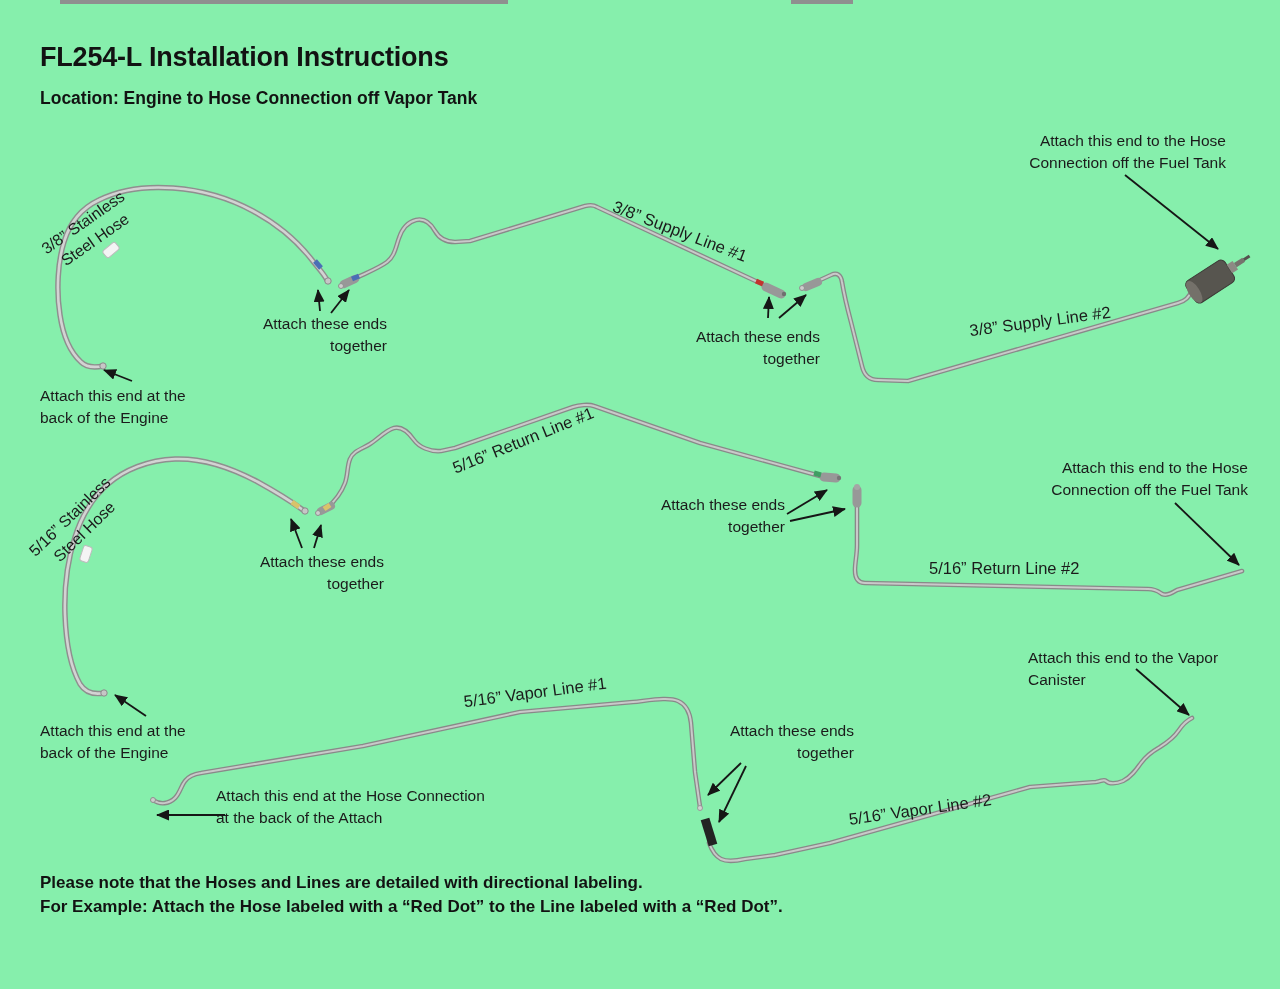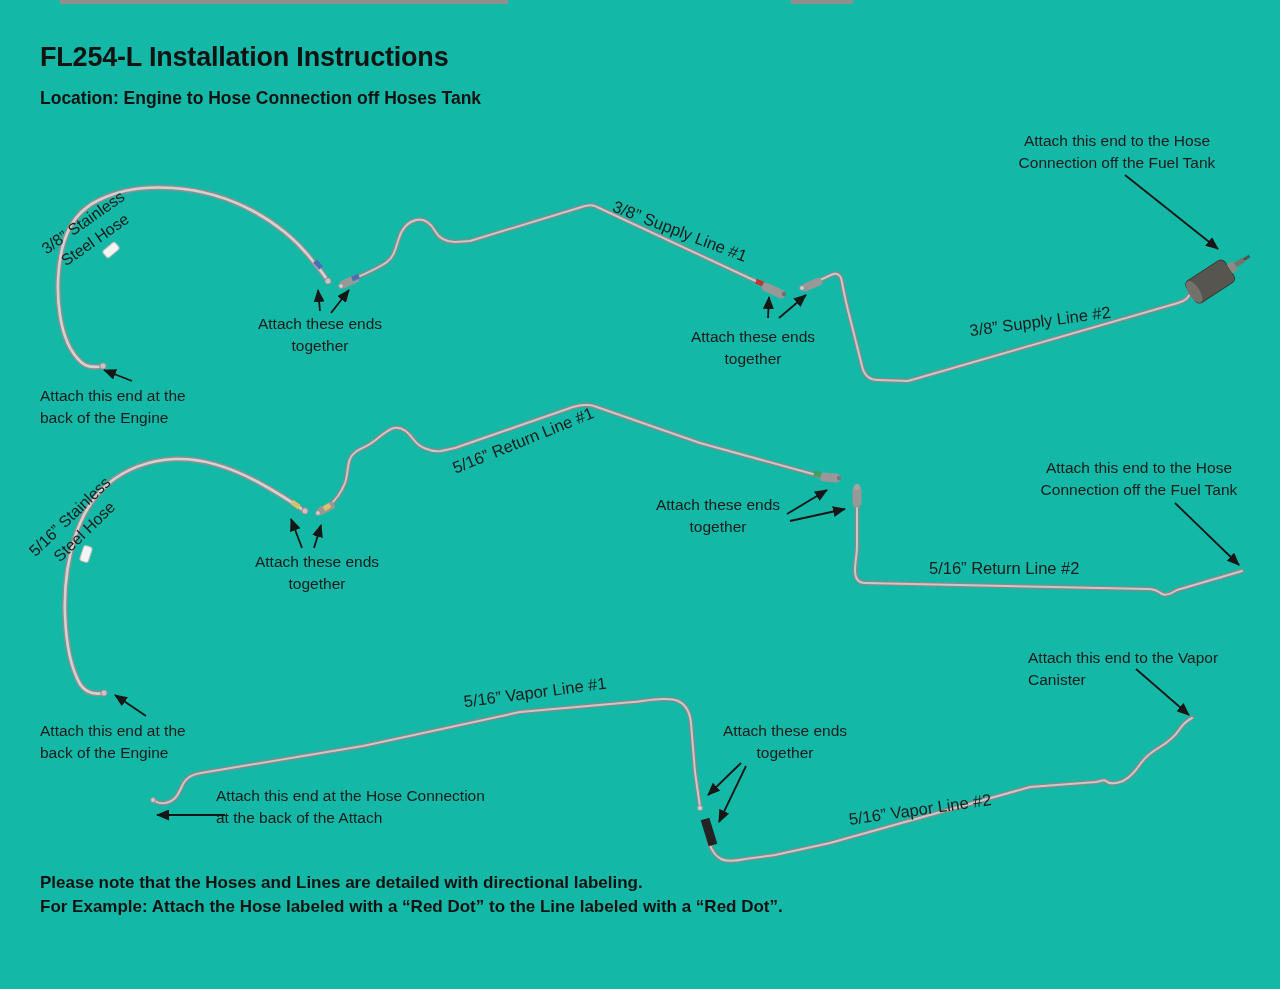--- a/index.html
+++ b/index.html
@@ -1,24 +1,24 @@
 <!DOCTYPE html>
 <html><head>
 <meta charset="utf-8">
 <style>
   html,body{margin:0;padding:0;background:#ffffff;}
-  #page{position:relative;width:1280px;height:989px;background:#14b8a6;overflow:hidden;
+  #page{position:relative;width:1280px;height:989px;background:#86efac;overflow:hidden;
         font-family:"Liberation Sans","DejaVu Sans",sans-serif;color:#1a1a1a;}
   .abs{position:absolute;}
   .bar{position:absolute;top:0;height:4px;background:#8f8f8f;}
   #t-title{left:40px;top:42px;font-size:27px;font-weight:700;color:#121212;letter-spacing:-0.2px;}
   #t-location{left:40px;top:88px;font-size:17.5px;font-weight:700;color:#121212;}
   #t-intro{left:40px;top:143px;font-size:19px;font-weight:700;color:#121212;}
   .ann{position:absolute;font-size:15.5px;line-height:21.5px;color:#1b1b1b;}
-  .center{text-align:center;}
+  .center{text-align:right;}
   .lbl{position:absolute;font-size:16.5px;line-height:20px;color:#1b1b1b;white-space:nowrap;text-align:center;}
   .lbl2{position:absolute;font-size:16px;line-height:21px;color:#1b1b1b;text-align:center;}
   .note{position:absolute;left:40px;font-size:17px;font-weight:700;color:#121212;}
   svg{position:absolute;left:0;top:0;}
   .hose-under{fill:none;stroke:#8f8f8f;stroke-width:5.5;stroke-linecap:round;stroke-linejoin:round;}
   .hose-over{fill:none;stroke:#d3d3d3;stroke-width:2.6;stroke-linecap:round;stroke-linejoin:round;}
   .tube-under{fill:none;stroke:#898989;stroke-width:4.6;stroke-linecap:round;stroke-linejoin:round;}
   .tube-over{fill:none;stroke:#c9c9c9;stroke-width:2;stroke-linecap:round;stroke-linejoin:round;}
   .arrow-line{stroke:#161616;stroke-width:1.8;marker-end:url(#arw);}
   .fit{stroke:#989898;stroke-linecap:round;}
@@ -26,21 +26,21 @@
 </style>
 </head>
 <body>
 
 <div id="page">
 
   <div class="bar" style="left:60px;width:448px;"></div>
   <div class="bar" style="left:791px;width:62px;"></div>
 
   <div id="t-title" class="abs">FL254-L Installation Instructions</div>
-  <div id="t-location" class="abs">Location: Engine to Hose Connection off Hoses Tank</div>
+  <div id="t-location" class="abs">Location: Engine to Hose Connection off Vapor Tank</div>
 
   <svg width="1280" height="989" viewBox="0 0 1280 989">
     <defs>
       <marker id="arw" viewBox="0 0 13 11" refX="12" refY="5.5" markerWidth="13" markerHeight="11" orient="auto" markerUnits="userSpaceOnUse">
         <path d="M0,0 L13,5.5 L0,11 Z" fill="#161616"></path>
       </marker>
       <path id="hose1" d="M103,366 C93,368 86,367 81,362 C70,352 63,335 60,315 C56,290 58,261 64,242 C70,222 82,208 99,200 C119,190 146,186 173,188 C201,190 229,198 253,211 C277,224 298,242 312,260 C319,269 324,274 327,280"></path>
       <path id="supply1" d="M352,280 C366,273 379,268 387,262 C395,256 396,246 399,238 C402,229 408,222 416,220 C425,218 431,224 435,231 C439,238 446,242 455,242 L470,241 L585,206 C589,205 594,205 597,207 L762,284"></path>
       <path id="supply2" d="M807,286 L831,275 C837,272 841,275 842,282 C844,294 847,307 851,322 L862,366 C864,375 869,380 878,380 L908,381 L1178,303 C1186,301 1190,296 1192,290"></path>
       <path id="hose2" d="M104,693 C93,695 85,692 80,684 C71,668 66,642 65,615 C64,588 68,559 75,537 C82,515 93,497 108,484 C124,470 148,460 175,459 C203,458 232,468 258,482 C276,492 292,502 303,510"></path>

